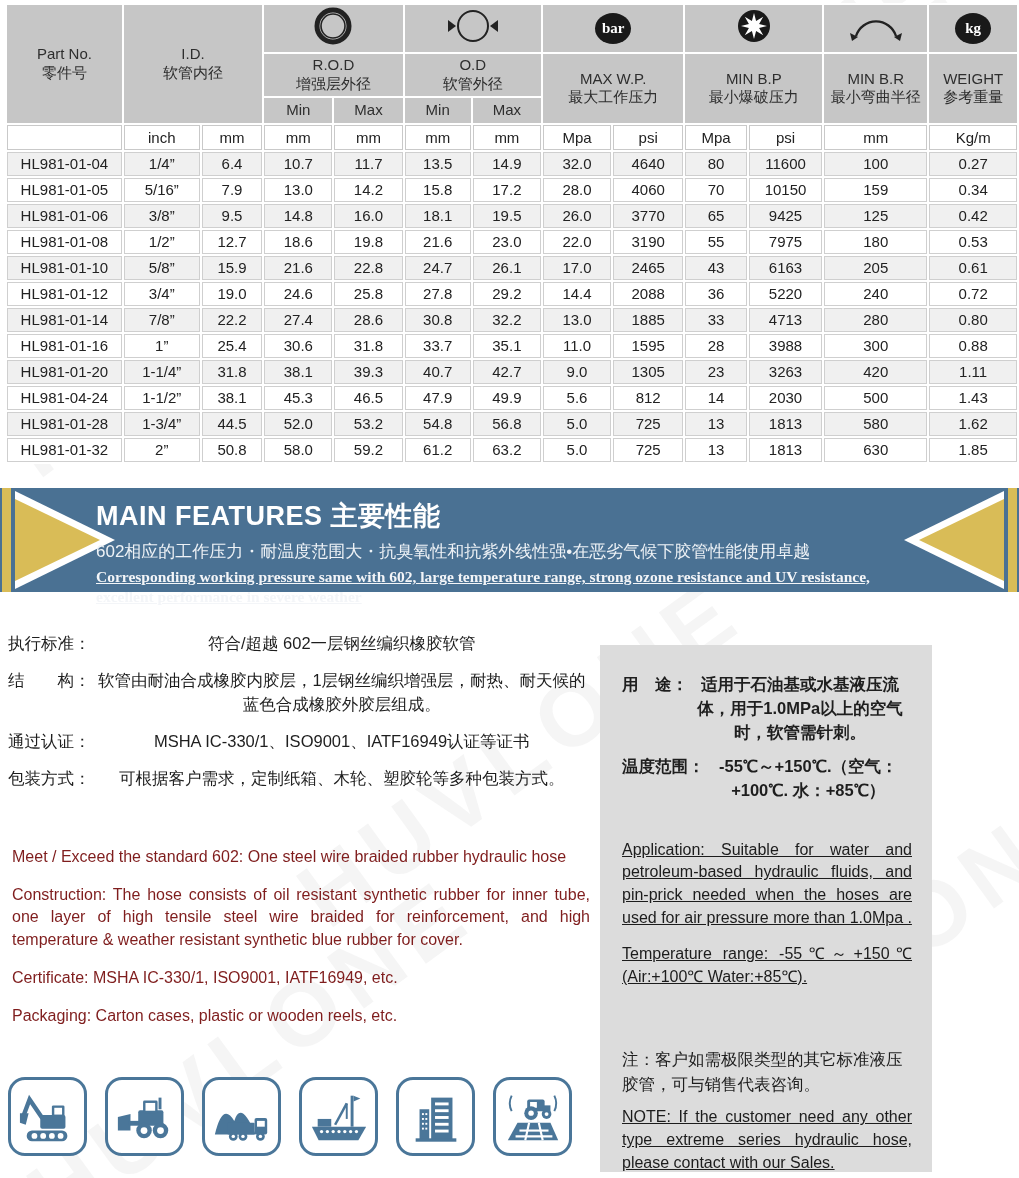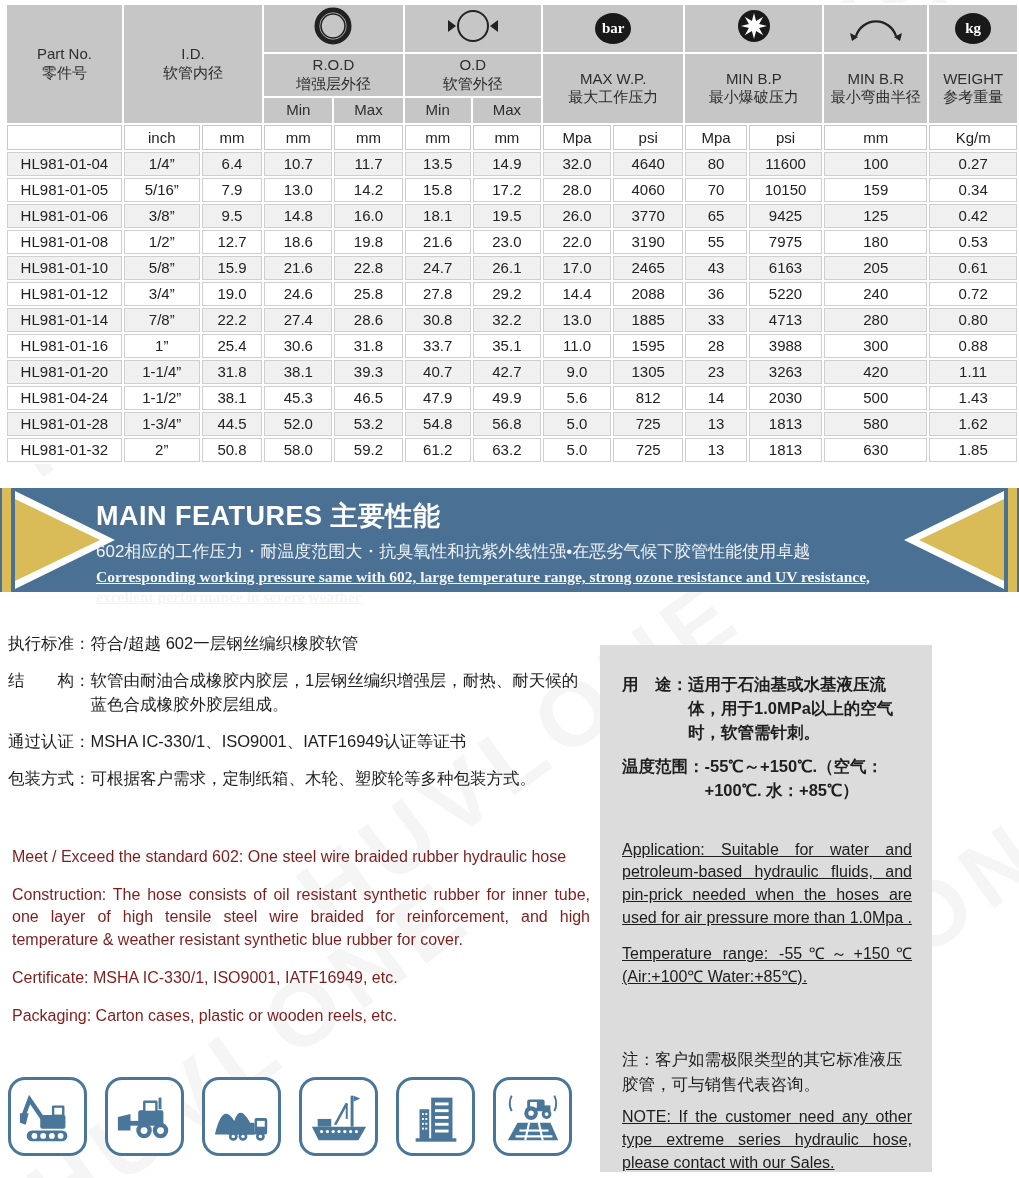--- a/index.html
+++ b/index.html
@@ -45,21 +45,21 @@
   .chev.left .inner { left:0; width:85px; clip-path:polygon(0 0, 100% 50%, 0 100%); }
   .chev.right .inner { right:0; width:85px; clip-path:polygon(100% 0, 0 50%, 100% 100%); }
   .banner-content { position:absolute; left:96px; top:10px; width:800px; color:#fff; }
   .banner-title { font-size:27px; font-weight:700; letter-spacing:0.5px; }
   .banner-cn { font-size:17px; margin-top:6px; color:#eef2f6; }
   .banner-en { font-family:"Liberation Serif", serif; font-size:15.5px; font-weight:700;
     margin-top:4px; line-height:1.3; color:#f3f5f8; max-width:860px;text-decoration:underline; }
 
   
   .cn-specs { position:absolute; left:8px; top:632px; width:585px; z-index:2; font-size:16.5px; color:#1e1e1e; }
-  .cn-row { display:flex; margin-bottom:13px; line-height:1.45; }
+  .cn-row { display:flex; margin-bottom:13px; line-height:1.45;text-align:center; }
   .cn-label { flex:0 0 auto; white-space:pre; font-weight:700; }
   .cn-text { flex:1; font-weight:700; }
   .cn-specs .cn-label, .cn-specs .cn-text { font-weight:400; }
 
   .en-specs { position:absolute; left:12px; top:846px; width:578px; z-index:2;
     font-size:16px; color:#7f1d1d; line-height:1.42; }
   .en-specs p { margin-bottom:15px; text-align:justify; }
 
   
   .gray-box { position:absolute; left:600px; top:645px; width:332px; height:527px;

